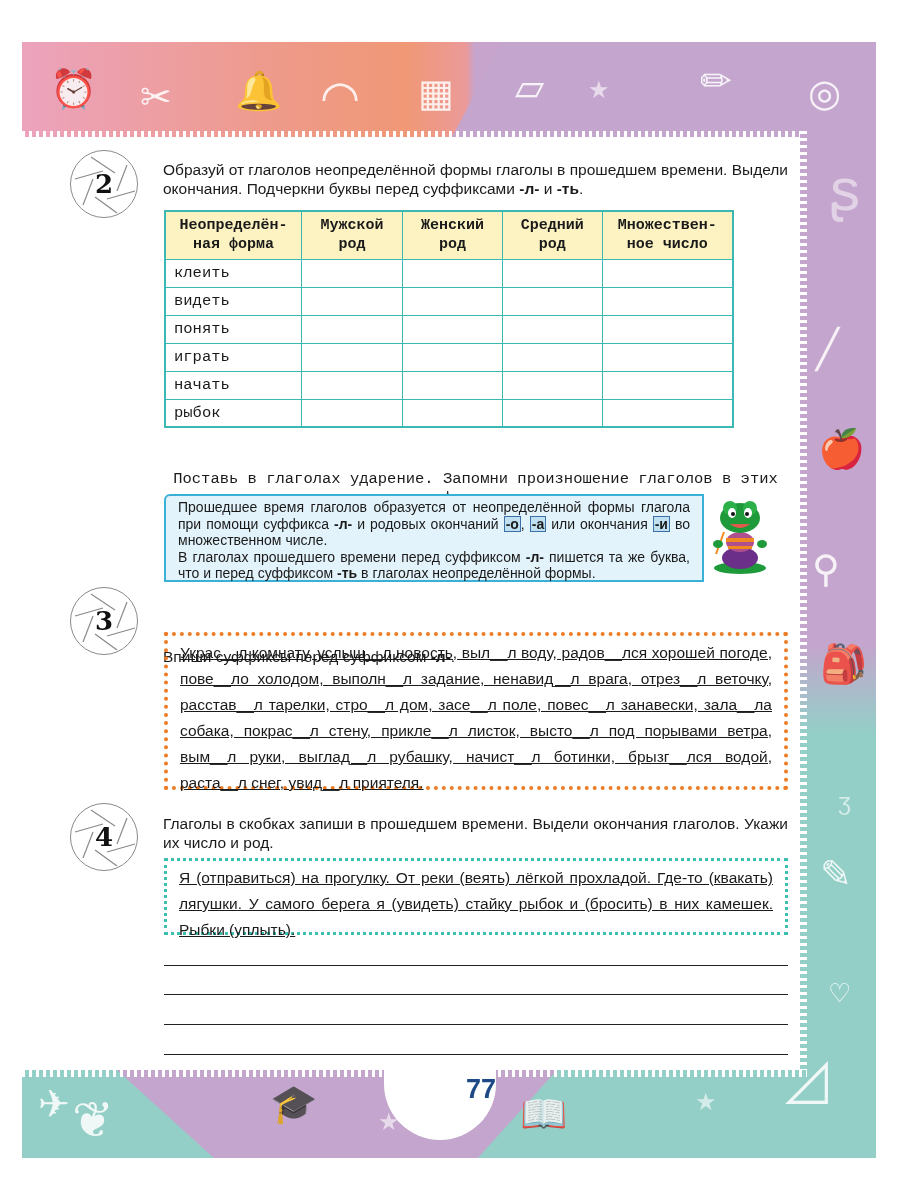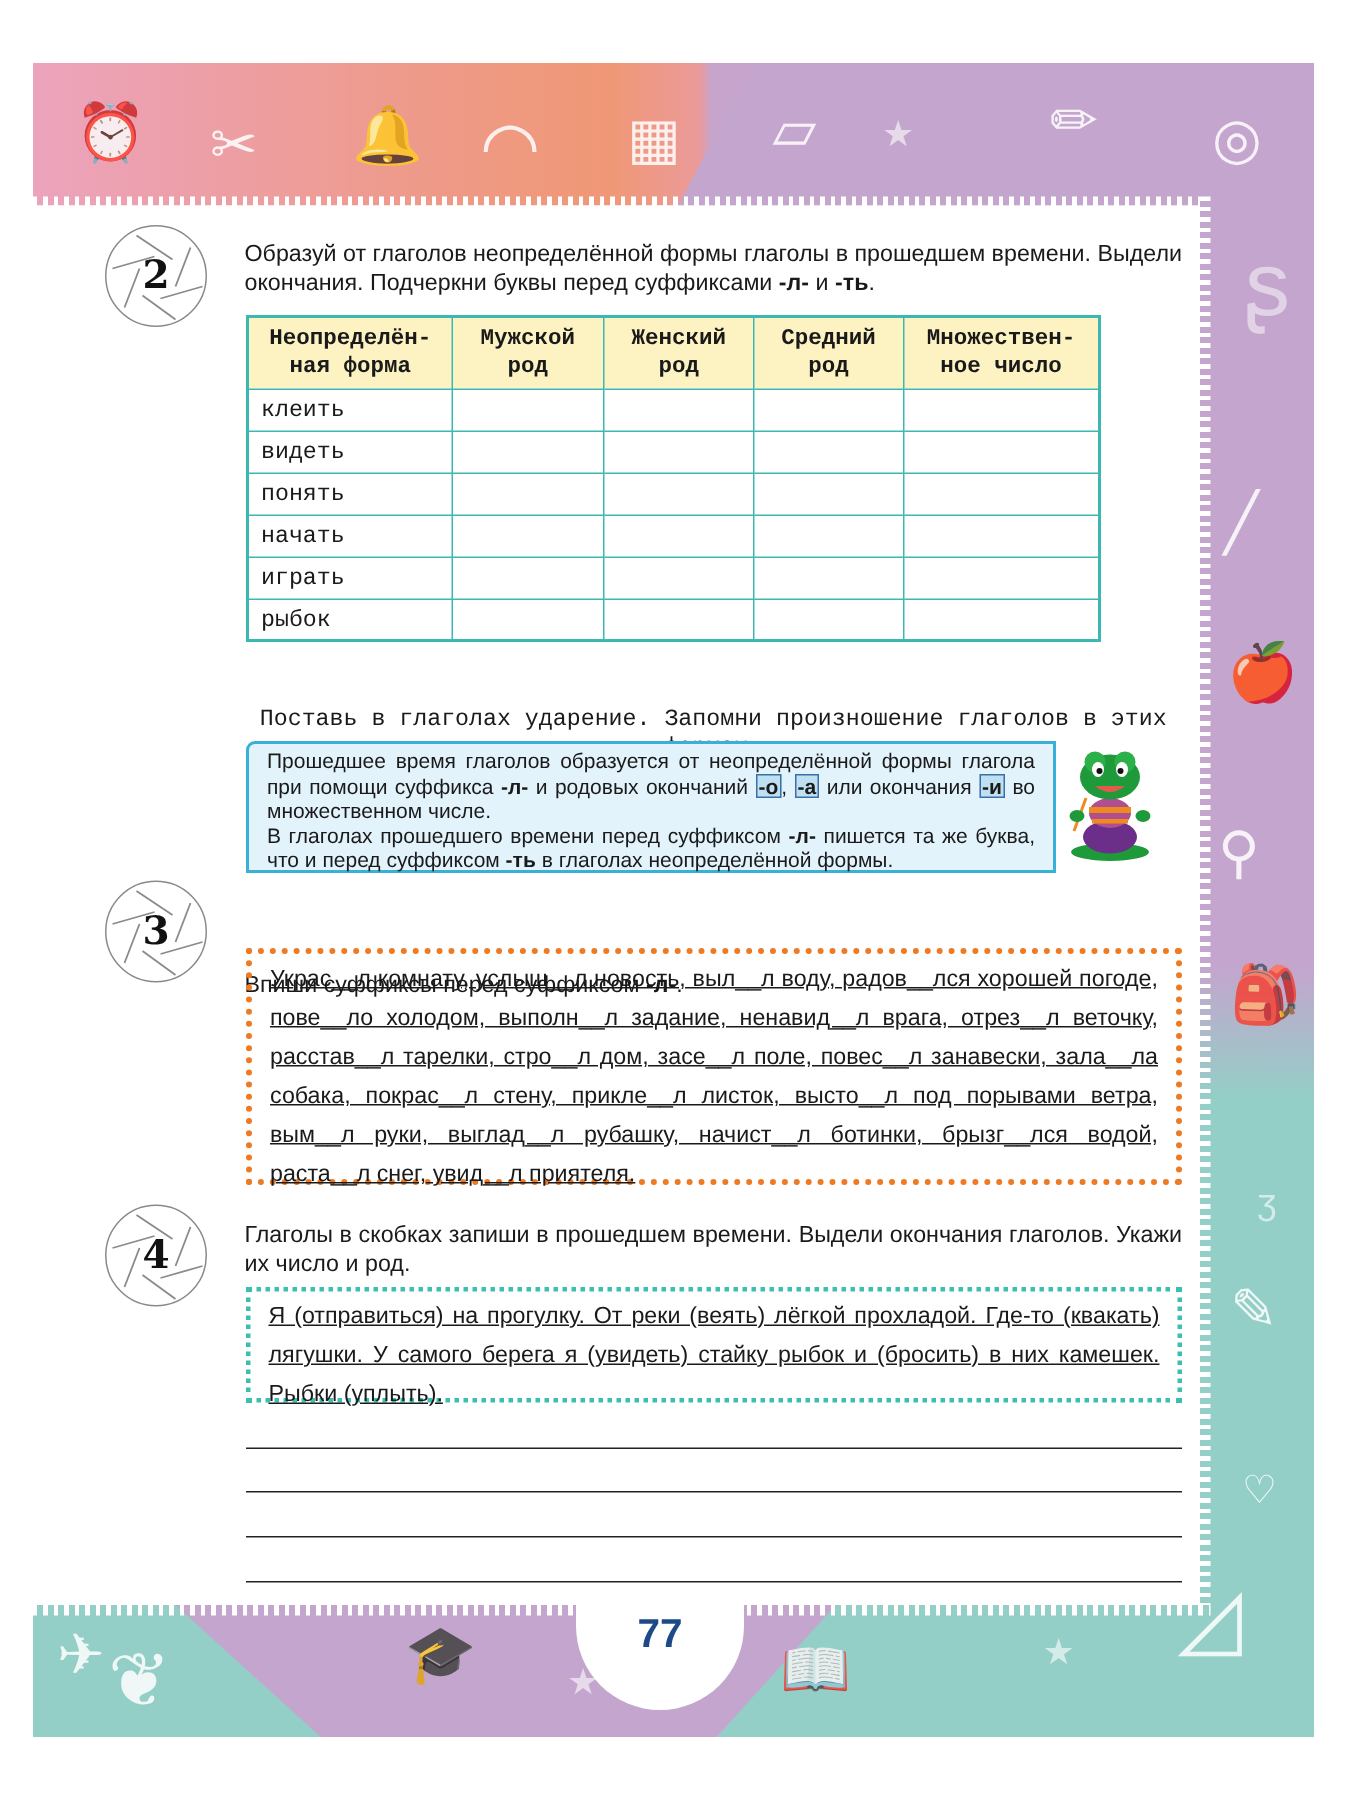--- a/index.html
+++ b/index.html
@@ -39,21 +39,21 @@
   }
   .page-inner {
     position: absolute; left: 22px; top: 137px; width: 778px; height: 933px; background: #ffffff;
   }
   .page-num-bump {
     position: absolute; left: 384px; top: 1040px; width: 112px; height: 100px;
     background: #ffffff; border-radius: 0 0 56px 56px;
     border-bottom: 5px dotted #ffffff;
   }
   .page-num {
-    position: absolute; left: 384px; top: 1074px; width: 112px; text-align: center;
+    position: absolute; left: 384px; top: 1074px; width: 112px; text-align: right;
     font-size: 27px; font-weight: bold; color: #1d4a86;
   }
   .deco {
     position: absolute; color: rgba(255,255,255,0.85); font-size: 38px; line-height: 1;
   }
   .deco.s { font-size: 24px; color: rgba(255,255,255,0.6); }
 
   
   .badge {
     position: absolute; left: 70px; width: 68px; height: 68px; border-radius: 50%;
@@ -208,28 +208,28 @@
         <td></td>
     </tr>
     <tr>
       <td>понять</td>
       <td></td>
         <td></td>
         <td></td>
         <td></td>
     </tr>
     <tr>
+      <td>играть</td>
+      <td></td>
+        <td></td>
+        <td></td>
+        <td></td>
+    </tr>
+    <tr>
       <td>начать</td>
-      <td></td>
-        <td></td>
-        <td></td>
-        <td></td>
-    </tr>
-    <tr>
-      <td>играть</td>
       <td></td>
         <td></td>
         <td></td>
         <td></td>
     </tr>
     <tr>
       <td>рыбок</td>
       <td></td>
         <td></td>
         <td></td>

